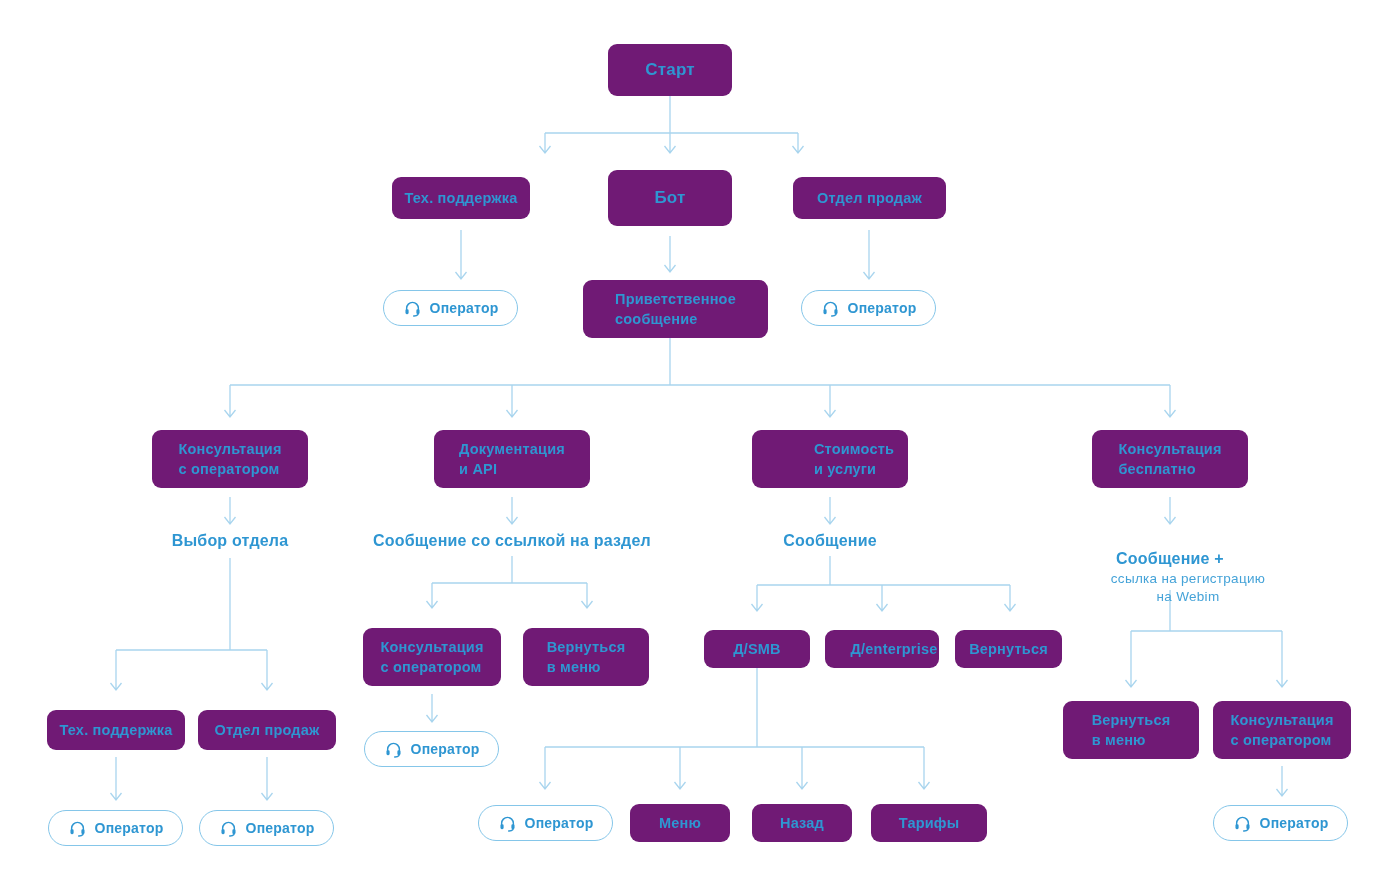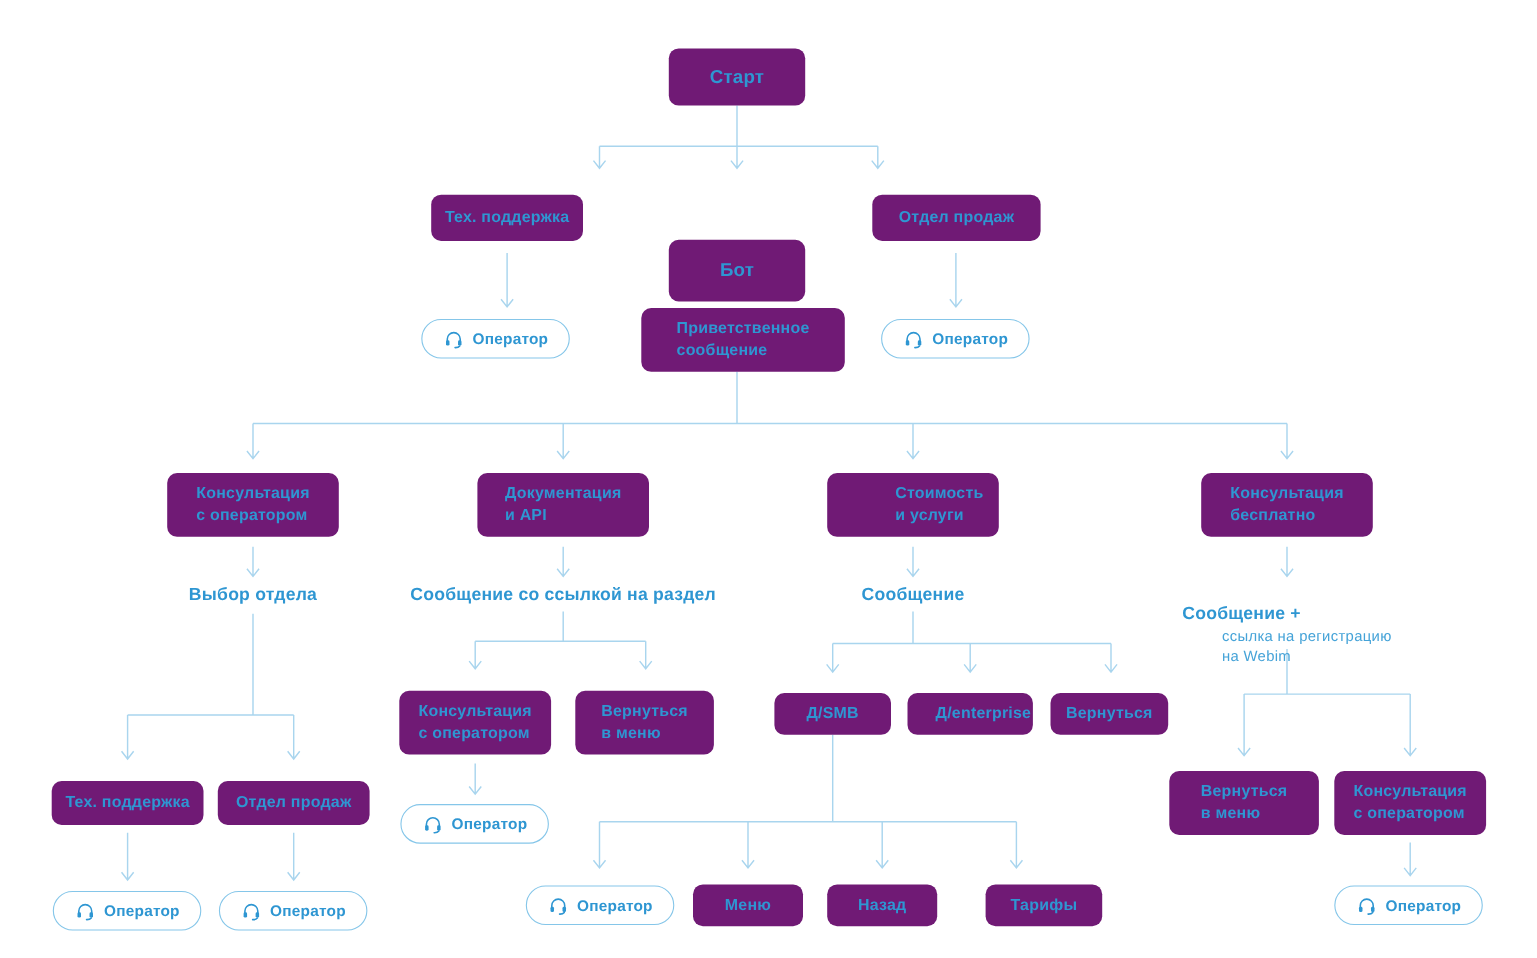--- a/index.html
+++ b/index.html
@@ -37,37 +37,38 @@
     box-sizing:border-box;
     letter-spacing:.2px;
   }
   .pill svg{flex:0 0 auto;}
   .flabel{
     position:absolute;
     transform:translateX(-50%);
     color:#2e96d2;
     font-weight:700;
     font-size:16px;
+    text-align:center;
     white-space:pre-line;
     letter-spacing:.2px;
   }
   .flabel .sub{
     display:block;
     font-weight:400;
     font-size:13.5px;
     line-height:1.35;
     margin-top:2px;
     color:#45a3d8;
     letter-spacing:.3px;
     margin-left:36px;
   }
   
   #n-start{left:608px;top:44px;width:124px;height:52px;}
   #n-tech1{left:392px;top:177px;width:138px;height:42px;}
-  #n-bot{left:608px;top:170px;width:124px;height:56px;margin-top:48px;}
+  #n-bot{left:608px;top:170px;width:124px;height:56px;}
   #n-sales1{left:793px;top:177px;width:153px;height:42px;}
   #p-op1{left:383px;top:290px;width:135px;height:36px;}
   #n-welcome{left:583px;top:280px;width:185px;height:58px;}
   #p-op2{left:801px;top:290px;width:135px;height:36px;}
   #n-cons1{left:152px;top:430px;width:156px;height:58px;}
   #n-docs{left:434px;top:430px;width:156px;height:58px;}
   #n-price{left:752px;top:430px;width:156px;height:58px;padding-left:48px;}
   #n-trial{left:1092px;top:430px;width:156px;height:58px;}
   #l-dept{left:230px;top:532px;}
   #l-link{left:512px;top:532px;}
@@ -79,21 +80,21 @@
   #p-op4{left:199px;top:810px;width:135px;height:36px;}
   #n-cons2{left:363px;top:628px;width:138px;height:58px;}
   #n-retmenu1{left:523px;top:628px;width:126px;height:58px;}
   #p-op5{left:364px;top:731px;width:135px;height:36px;}
   #n-dsmb{left:704px;top:630px;width:106px;height:38px;}
   #n-dent{left:825px;top:630px;width:114px;height:38px;padding-left:24px;}
   #n-ret1{left:955px;top:630px;width:107px;height:38px;}
   #p-op6{left:478px;top:805px;width:135px;height:36px;}
   #n-menu{left:630px;top:804px;width:100px;height:38px;}
   #n-back{left:752px;top:804px;width:100px;height:38px;}
-  #n-tariffs{left:896px;top:804px;width:106px;height:38px;}
+  #n-tariffs{left:871px;top:804px;width:116px;height:38px;}
   #n-retmenu2{left:1063px;top:701px;width:136px;height:58px;}
   #n-cons3{left:1213px;top:701px;width:138px;height:58px;}
   #p-op7{left:1213px;top:805px;width:135px;height:36px;}
 </style>
 </head>
 <body>
 
 <svg id="connectors" viewBox="0 0 1397 871" xmlns="http://www.w3.org/2000/svg">
   <path fill="none" stroke="#a9d5ee" stroke-width="1.3" d="
     M670,96 V133 M545,133 H798

